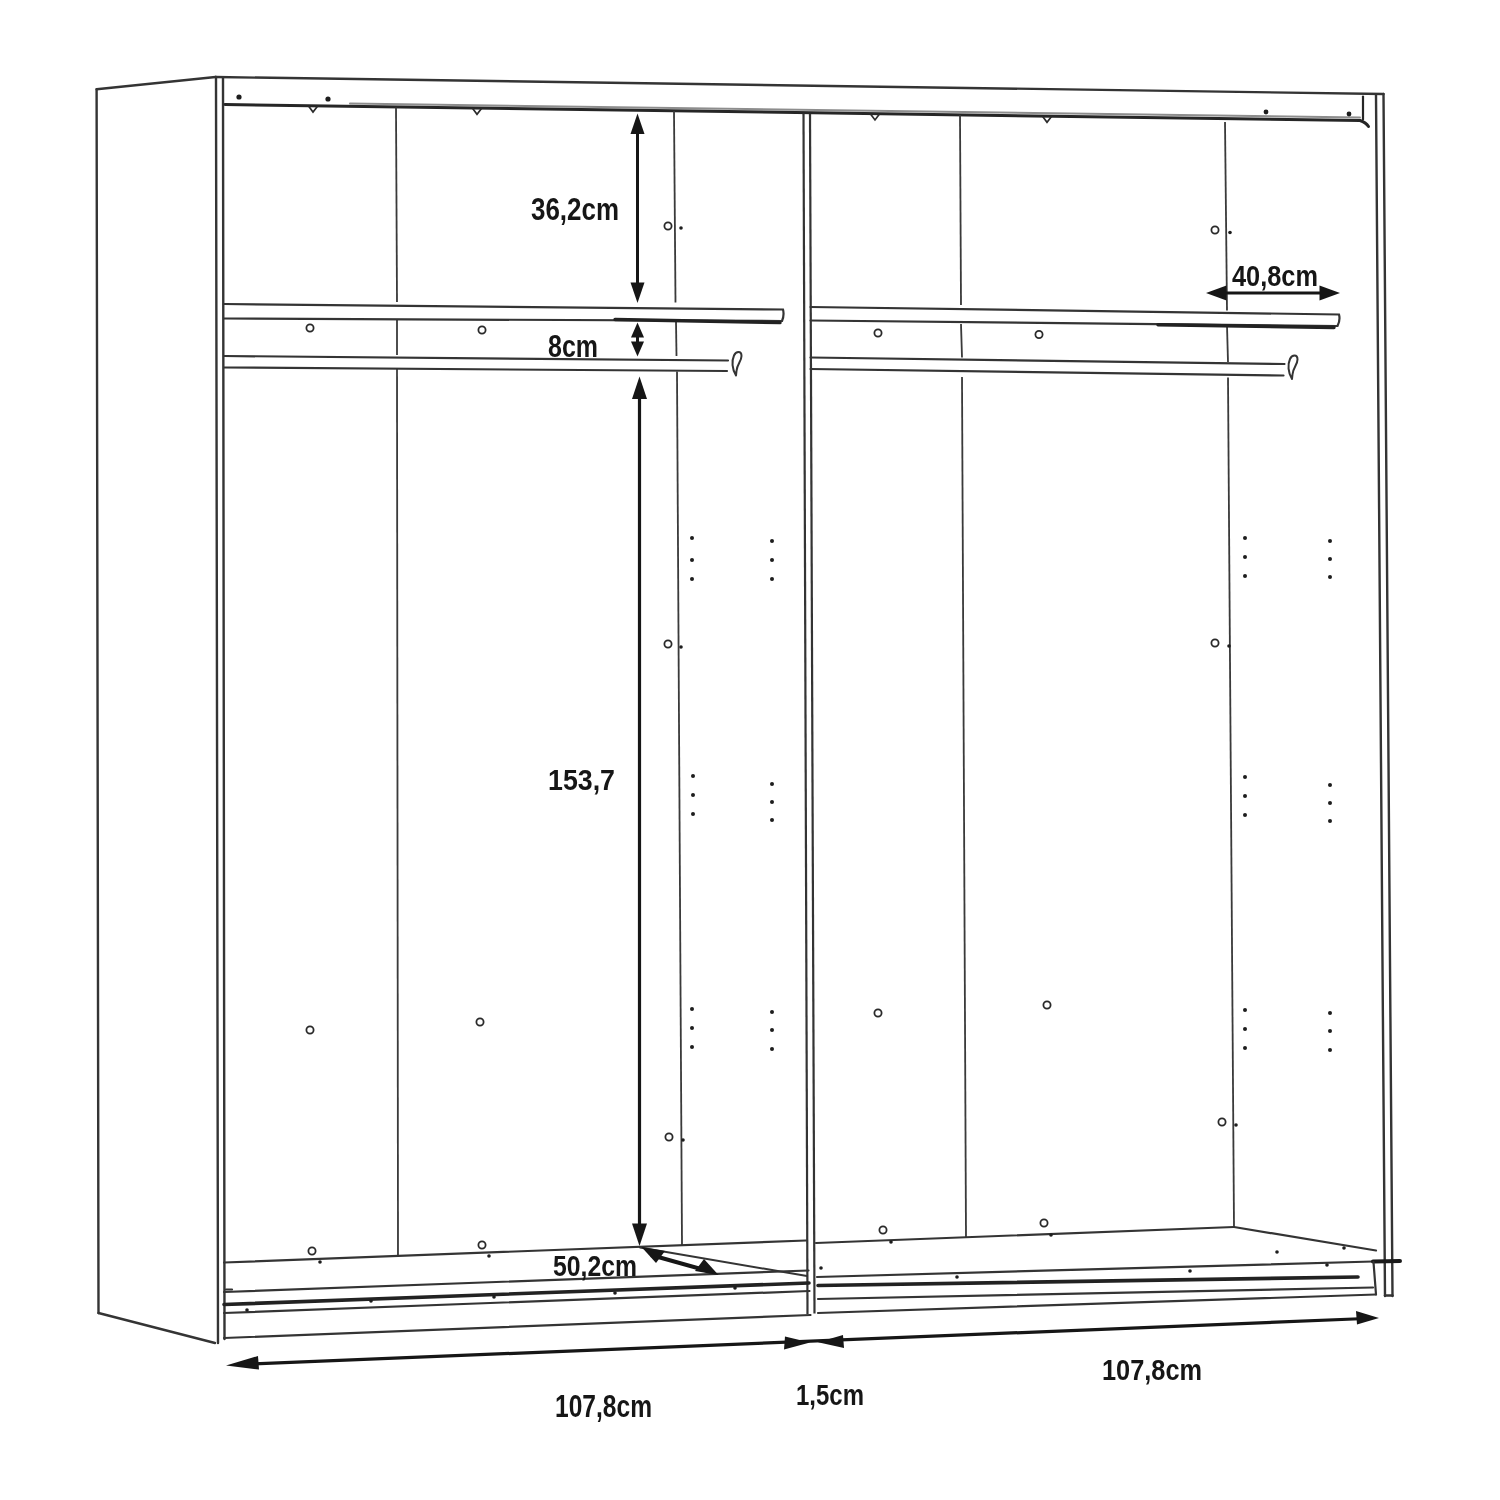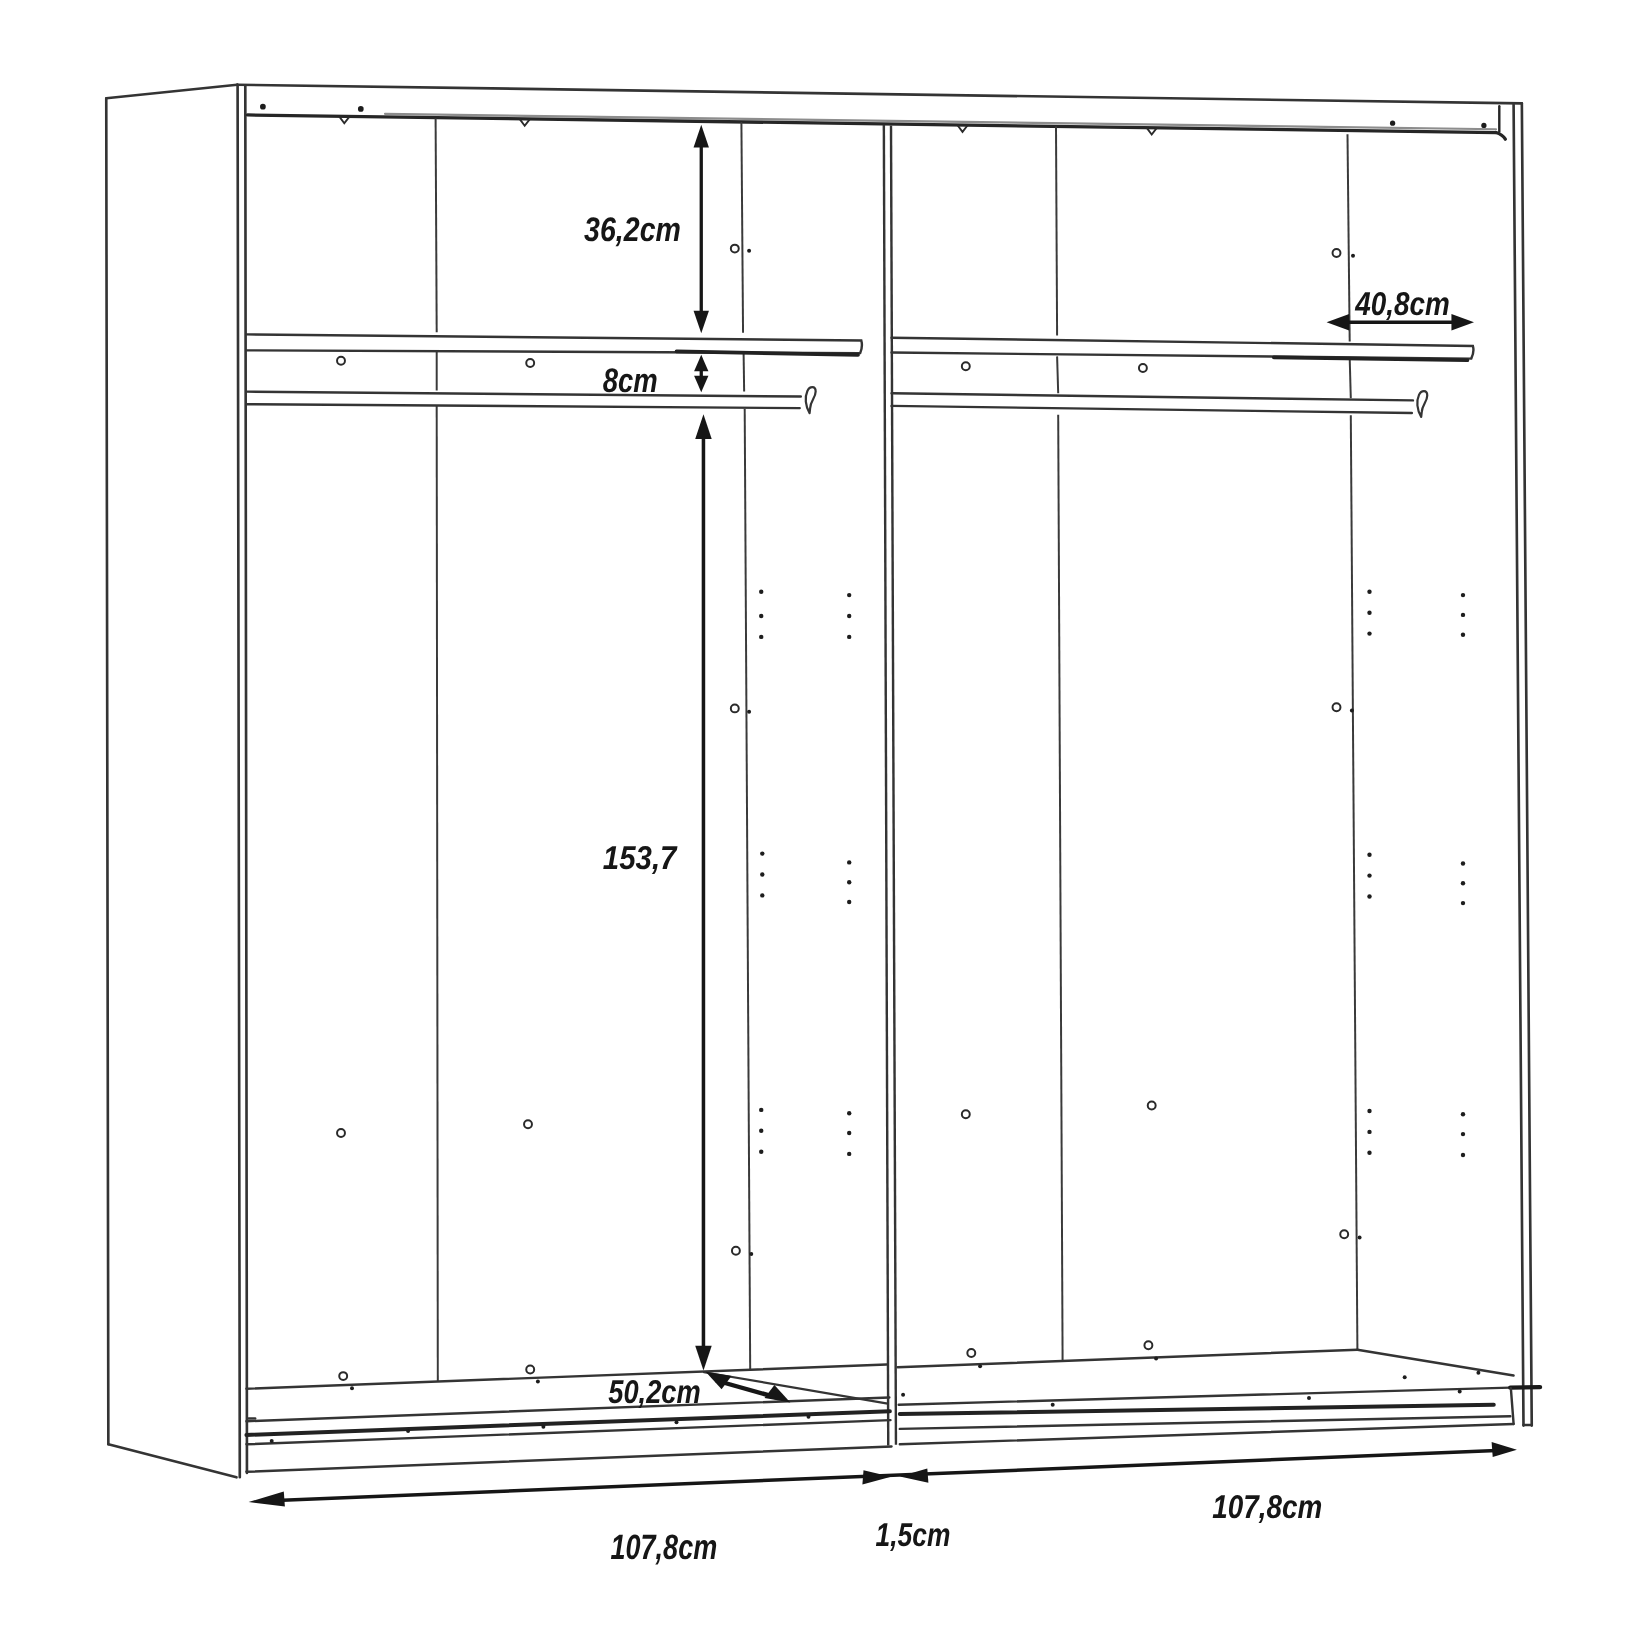--- a/index.html
+++ b/index.html
@@ -1,16 +1,16 @@
 <!DOCTYPE html>
 <html><head>
 <meta charset="utf-8">
 <style>
   html,body{margin:0;padding:0;background:#ffffff;}
-  .wrap{width:1500px;height:1500px;position:relative;background:#fff;font-style:italic;}
+  .wrap{width:1500px;height:1500px;position:relative;background:#fff;}
   svg{display:block;}
   text{font-family:"Liberation Sans",sans-serif;font-weight:bold;fill:#161616;}
 </style>
 </head>
 <body>
 <div class="wrap">
 <svg width="1500" height="1500" viewBox="0 0 1500 1500">
 
   <g stroke="#343434" stroke-width="2.4" fill="none" stroke-linecap="round">
     <path d="M96.6,89.3 L215.5,77"></path>

